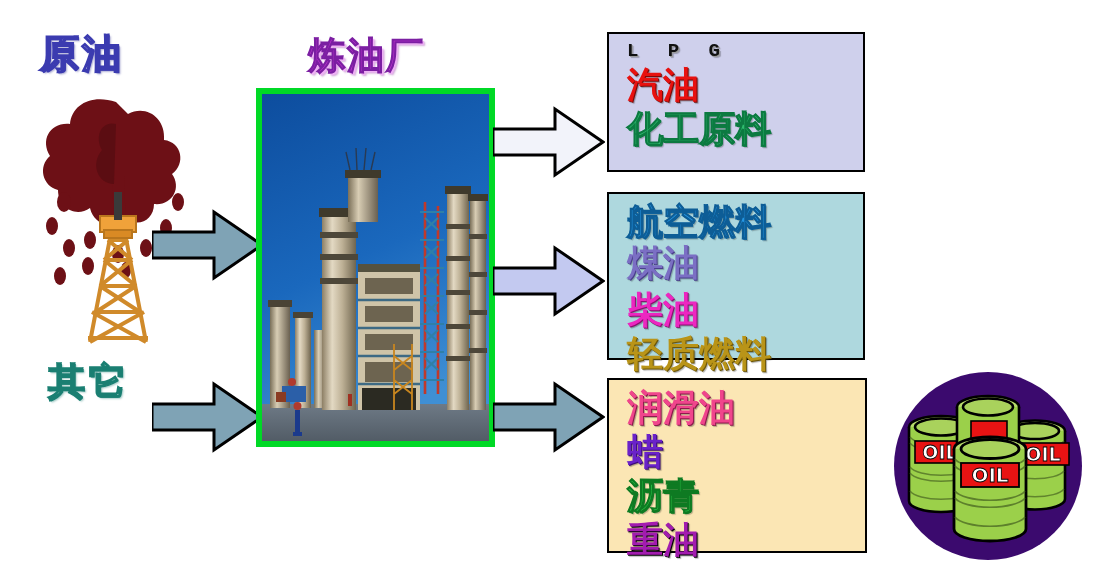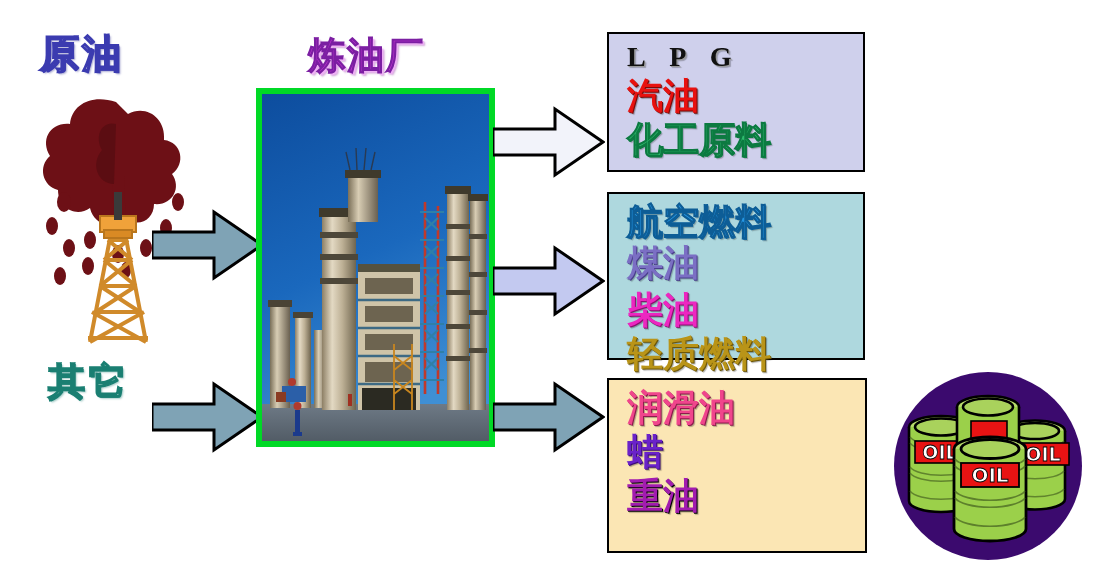--- a/index.html
+++ b/index.html
@@ -91,23 +91,23 @@
 
   .prod-line {
     font-family: "DejaVu Sans", "Liberation Sans", sans-serif;
     font-weight: bold;
     font-size: 36px;
     line-height: 1.22;
     white-space: nowrap;
     margin: 0;
   }
   .prod-line.serif {
-    font-family: Liberation Serif, serif;
+    font-family: Liberation Mono, monospace;
     letter-spacing: 9px;
-    font-size: 28px;
+    font-size: 19px;
   }
 
   
   .c-black  { color: #111111; text-shadow: 1px 1px 0 #9a9a9a, 2px 2px 1px rgba(0,0,0,.25); }
   .c-red    { color: #e8110f; text-shadow: 1px 1px 0 #7a0a08, 2px 2px 1px rgba(0,0,0,.3); }
   .c-green  { color: #2fbb6e; -webkit-text-stroke:1px #0c7a41; text-shadow: 1px 1px 0 #0c7a41, 2px 2px 1px rgba(0,0,0,.25); }
   .c-blue   { color: #2596e3; -webkit-text-stroke:1px #0d5d96; text-shadow: 1px 1px 0 #0d5d96, 2px 2px 1px rgba(0,0,0,.25); }
   .c-purple { color: #7b6fc4; text-shadow: 1px 1px 0 #4a3f8c, 2px 2px 1px rgba(0,0,0,.25); font-family: Liberation Mono, monospace; }
   .c-magenta{ color: #ec27c0; text-shadow: 1px 1px 0 #8a1070, 2px 2px 1px rgba(0,0,0,.3); }
   .c-olive  { color: #b99418; text-shadow: 1px 1px 0 #6d5709, 2px 2px 1px rgba(0,0,0,.3); }
@@ -331,20 +331,21 @@
   <div class="product-box" id="product-box-2">
     <div class="prod-line c-blue">航空燃料</div>
     <div class="prod-line c-purple">煤油</div>
     <div class="prod-line c-magenta">柴油</div>
     <div class="prod-line c-olive">轻质燃料</div>
   </div>
 
   <div class="product-box" id="product-box-3">
     <div class="prod-line c-pink">润滑油</div>
     <div class="prod-line c-violet">蜡</div>
+    <div class="prod-line c-green2">沥青</div>
     <div class="prod-line c-navy">重油</div>
   </div>
 
   <div class="abs" id="oil-barrels">
     <svg width="190" height="190" viewBox="0 0 190 190" xmlns="http://www.w3.org/2000/svg">
       <circle cx="95" cy="95" r="94" fill="#3b0a6e"></circle>
 
       <g stroke="#000000" stroke-width="2.6">
         <ellipse cx="48" cy="56" rx="32" ry="11" fill="#b6da6a"></ellipse>
         <path d="M16 56 L16 130 A32 11 0 0 0 80 130 L80 56" fill="#9bd04a"></path>

